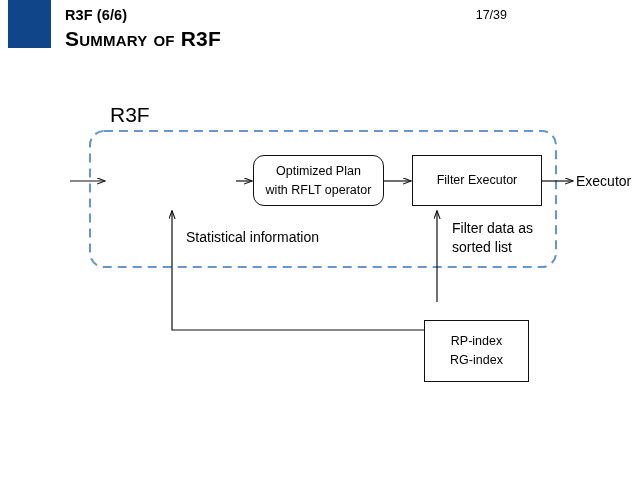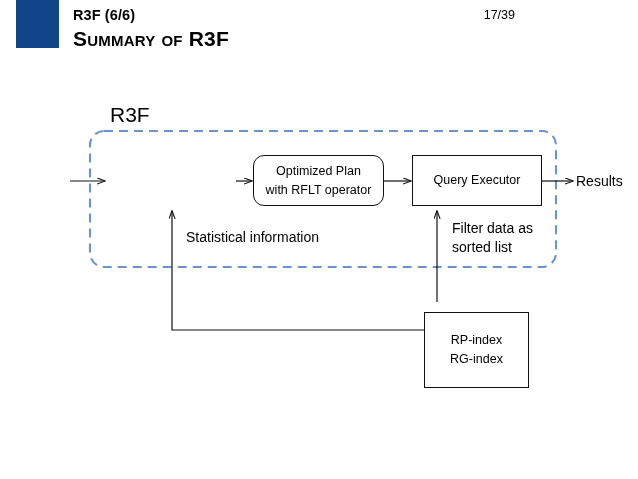--- a/index.html
+++ b/index.html
@@ -12,21 +12,21 @@
     height: 479px;
     position: relative;
     overflow: hidden;
     font-family: "Liberation Sans", sans-serif;
     color: #000000;
   }
 
   
   #slide-header {
     position: absolute;
-    left: 16px; top: 0;
+    left: 8px; top: 0;
     width: 510px; height: 60px;
   }
   #header-accent-bar {
     position: absolute;
     left: 0; top: 0;
     width: 43px; height: 48px;
     background: #11458a;
   }
   #header-kicker {
     position: absolute;
@@ -104,22 +104,22 @@
   #box-optimized-plan {
     left: 253px; top: 155px;
     width: 131px; height: 51px;
     border-radius: 11px;
   }
   #box-query-executor {
     left: 412px; top: 155px;
     width: 130px; height: 51px;
   }
   #box-indexes {
-    left: 424px; top: 312px;
-    width: 105px; height: 76px; text-align: center;
+    left: 424px; top: 320px;
+    width: 105px; height: 62px; text-align: center;
   }
   .dbox .line { display: block; }
 
   
   #label-sparql {
     left: 12px; top: 164px;
     line-height: 20px;
     white-space: pre-line;
   }
   #label-results {
@@ -170,26 +170,26 @@
 
   <div class="dlabel" id="boundary-title">R3F</div>
 
 
   <div class="dbox" id="box-optimized-plan">
     <span class="line">Optimized Plan</span>
     <span class="line">with RFLT operator</span>
   </div>
 
   <div class="dbox" id="box-query-executor">
-    <span class="line">Query Executor</span>
+    <span class="line">Filter Executor</span>
   </div>
 
   <div class="dbox" id="box-indexes">
     <span class="line">RP-index</span>
     <span class="line">RG-index</span>
   </div>
 
-  <div class="dlabel" id="label-results">Results</div>
+  <div class="dlabel" id="label-results">Executor</div>
   <div class="dlabel" id="label-statistical">Statistical  information</div>
   <div class="dlabel" id="label-filter">Filter data as
 sorted list</div>
 
 </div>
 
 </body></html>

